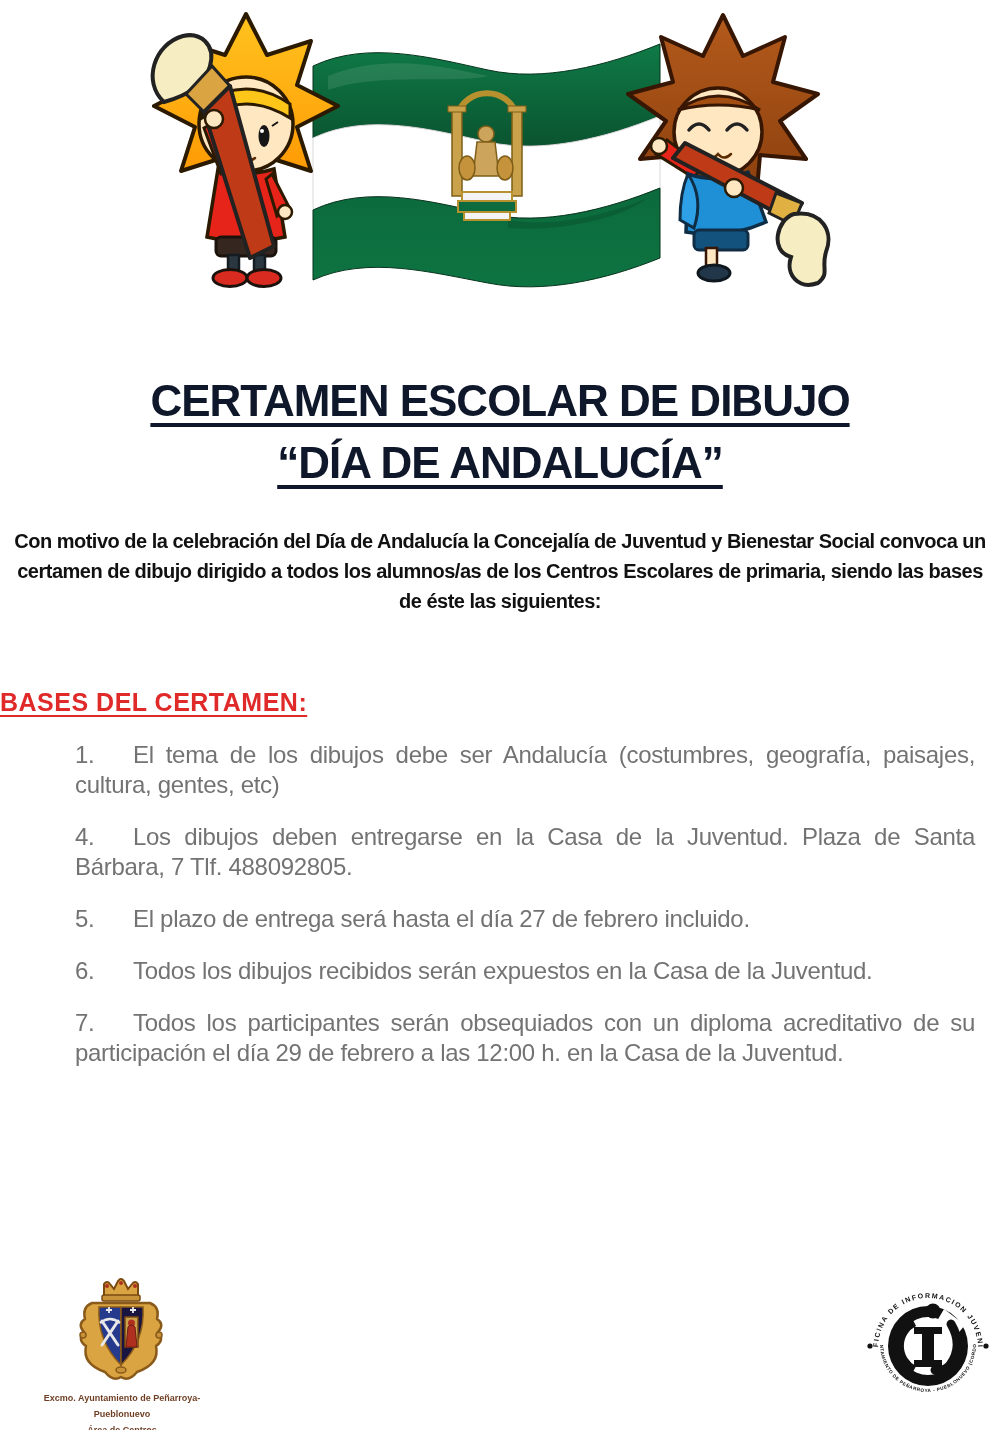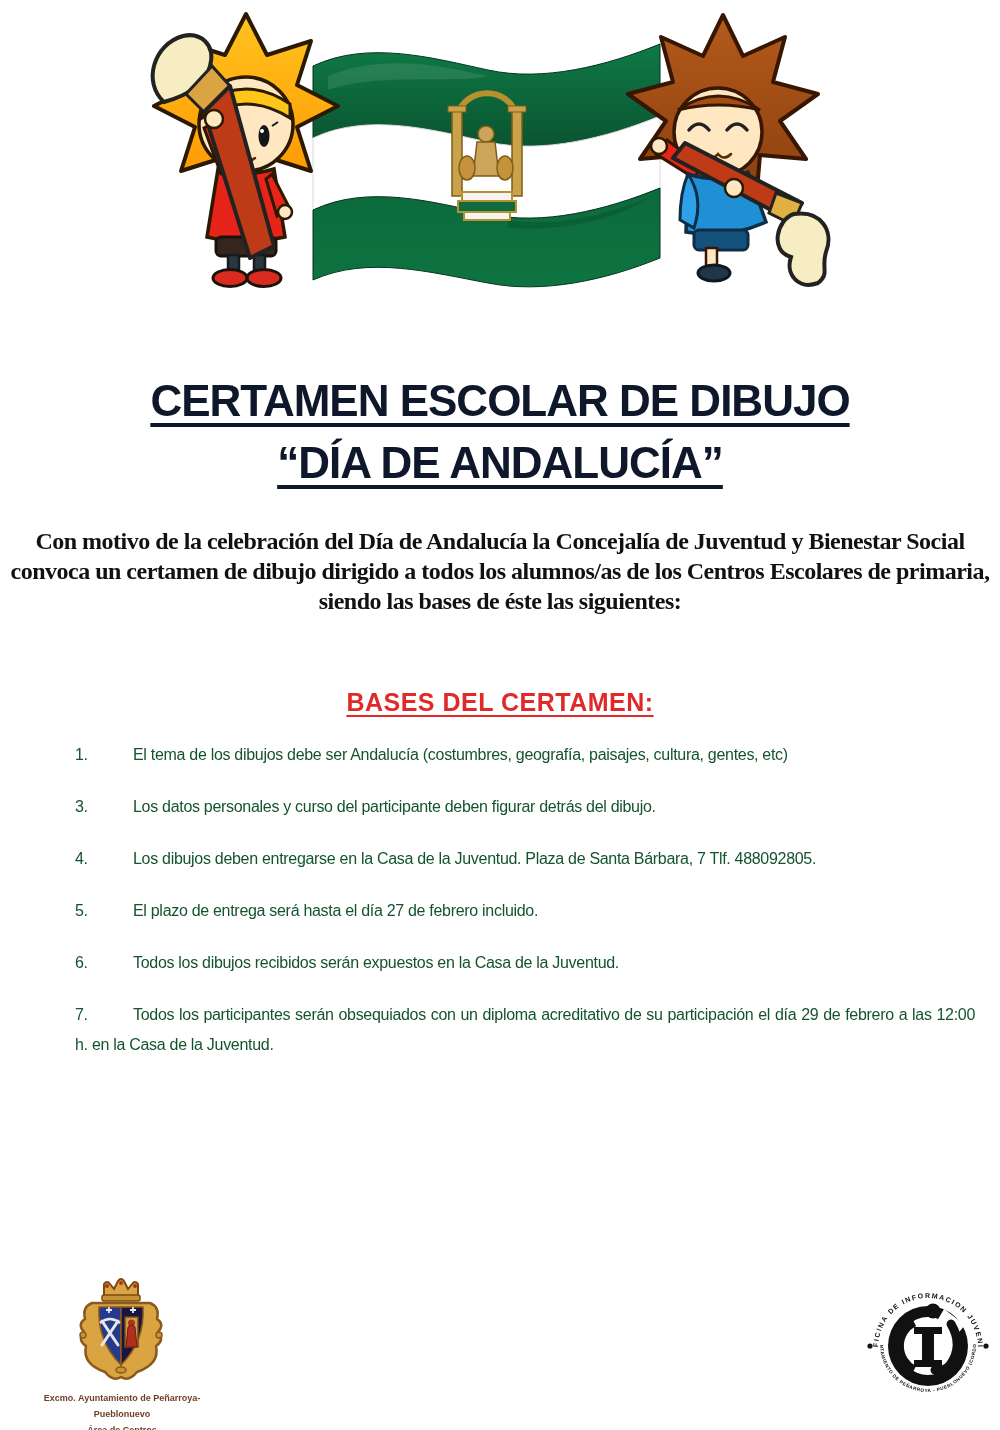--- a/index.html
+++ b/index.html
@@ -12,30 +12,30 @@
 
   
   .title { position:absolute; left:0; width:1000px; text-align:center;
            color:#0f172a; font-weight:bold; font-size:44px; letter-spacing:-1px;
            text-decoration:underline; text-decoration-thickness:4px; text-underline-offset:7px; }
   .title1 { top:376px; }
   .title2 { top:438px; }
 
   
   .intro { position:absolute; left:10px; top:526px; width:980px; text-align:center;
-           font-weight:bold; font-size:24px; line-height:30px; color:#111; letter-spacing:-0.5px;font-family:Liberation Serif, serif; }
-
-  
-  .bases-heading { position:absolute; left:0; top:688px; width:1000px; text-align:center;
+           font-weight:bold; font-size:20px; line-height:30px; color:#111; letter-spacing:-0.5px; }
+
+  
+  .bases-heading { position:absolute; left:0; top:688px; width:1000px; text-align:left;
            color:#e02a2a; font-weight:bold; font-size:25px; letter-spacing:0.5px;
            text-decoration:underline; text-decoration-thickness:2px; text-underline-offset:4px; }
 
   
   .bases-list { position:absolute; left:75px; top:740px; width:900px;
-           font-size:16px; line-height:30px; color:#14532d; letter-spacing:-0.3px; }
+           font-size:24px; line-height:30px; color:#737373; letter-spacing:-0.3px; }
   .bases-item { text-align:justify; margin-bottom:22px; }
   .bases-item .num { display:inline-block; width:58px; }
 
   
   .shield { position:absolute; left:74px; top:1277px; width:94px; height:110px; }
   .footer-caption { position:absolute; left:22px; top:1390px; width:200px; text-align:center;
            font-size:9px; font-weight:bold; color:#6e3f24; line-height:16px; }
   .oij-logo { position:absolute; left:864px; top:1278px; width:128px; height:132px; }
 </style>
 </head>
@@ -144,21 +144,20 @@
 
   <div class="title title1">CERTAMEN ESCOLAR DE DIBUJO</div>
   <div class="title title2">“DÍA DE ANDALUCÍA”</div>
 
   <div class="intro">Con motivo de la celebración del Día de Andalucía la Concejalía de Juventud y Bienestar Social convoca un certamen de dibujo dirigido a todos los alumnos/as de los Centros Escolares de primaria, siendo las bases de éste las siguientes:</div>
 
   <div class="bases-heading">BASES DEL CERTAMEN:</div>
 
   <div class="bases-list">
     <p class="bases-item"><span class="num">1.</span><span>El tema de los dibujos debe ser Andalucía (costumbres, geografía, paisajes, cultura, gentes, etc)</span></p>
-    <p class="bases-item"><span class="num">3.</span><span>Los datos personales y curso del participante deben figurar detrás del dibujo.</span></p>
     <p class="bases-item"><span class="num">4.</span><span>Los dibujos deben entregarse en la Casa de la Juventud. Plaza de Santa Bárbara, 7 Tlf. 488092805.</span></p>
     <p class="bases-item"><span class="num">5.</span><span>El plazo de entrega será hasta el día 27 de febrero incluido.</span></p>
     <p class="bases-item"><span class="num">6.</span><span>Todos los dibujos recibidos serán expuestos en la Casa de la Juventud.</span></p>
     <p class="bases-item"><span class="num">7.</span><span>Todos los participantes serán obsequiados con un diploma acreditativo de su participación el día 29 de febrero a las 12:00 h. en la Casa de la Juventud.</span></p>
   </div>
 
   <svg class="shield" viewBox="0 0 94 110">
 
     <path d="M30,20 L30,7 Q33,3 36,7 L40,12 L44,4 Q47,0 50,4 L54,12 L58,7 Q61,3 64,7 L64,20 Z" fill="#d9a441" stroke="#7a4a10" stroke-width="2"></path>
     <circle cx="33" cy="9" r="2" fill="#b03020"></circle>

